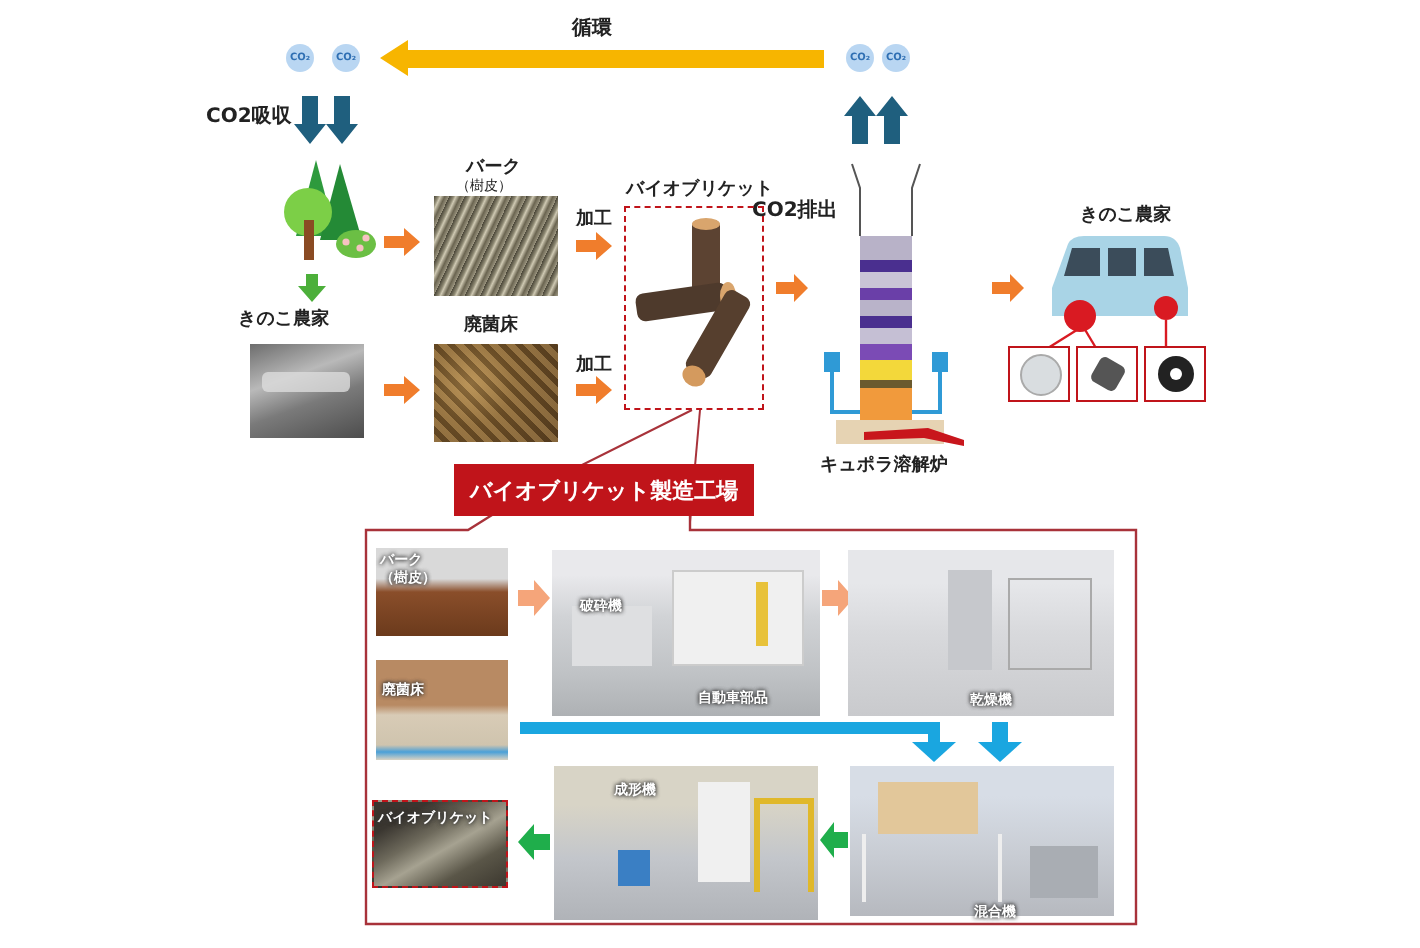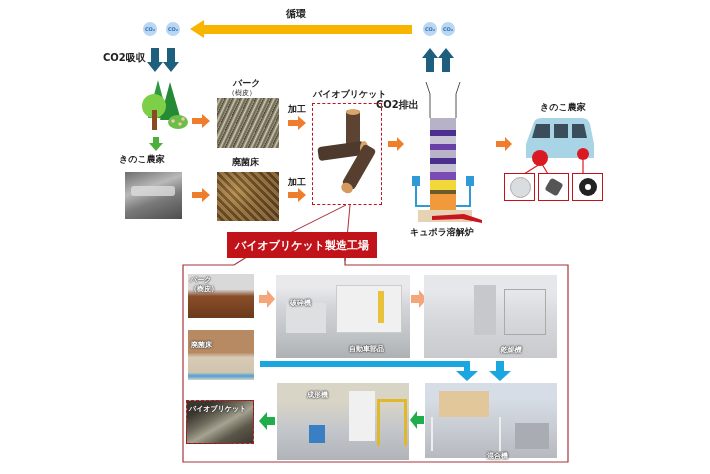--- a/index.html
+++ b/index.html
@@ -179,21 +179,21 @@
 <div class="cap" style="left:349px;top:344px;">自動車部品</div>
 
 <svg style="left:411px;top:290px;" width="16" height="18">
   <polygon points="0,5 8,5 8,0 16,9 8,18 8,13 0,13" fill="#f5a57a"></polygon>
 </svg>
 
 <div class="photo" style="left:424px;top:275px;width:133px;height:83px;background:linear-gradient(180deg,#e6e7ea 0 20%,#d8d9dc 50%,#c9cacd 100%);">
   <div style="position:absolute;left:50px;top:10px;width:22px;height:50px;background:#c6c8cc;"></div>
   <div style="position:absolute;left:80px;top:14px;width:40px;height:44px;border:1px solid #aaa;"></div>
 </div>
-<div class="cap" style="left:500px;top:345px;font-style:italic;">乾燥機</div>
+<div class="cap" style="left:485px;top:345px;">乾燥機</div>
 
 <svg style="left:260px;top:361px;" width="270" height="22">
   <rect x="0" y="0" width="210" height="6" fill="#1aa6e0"></rect>
   <rect x="204" y="0" width="6" height="10" fill="#1aa6e0"></rect>
   <polygon points="196,10 218,10 207,20" fill="#1aa6e0"></polygon>
   <rect x="236" y="0" width="8" height="10" fill="#1aa6e0"></rect>
   <polygon points="229,10 251,10 240,20" fill="#1aa6e0"></polygon>
 </svg>
 
 <div class="photo" style="left:425px;top:383px;width:132px;height:75px;background:linear-gradient(180deg,#d7dde6 0 20%,#c8ccd3 60%,#b6b9bf 100%);">

